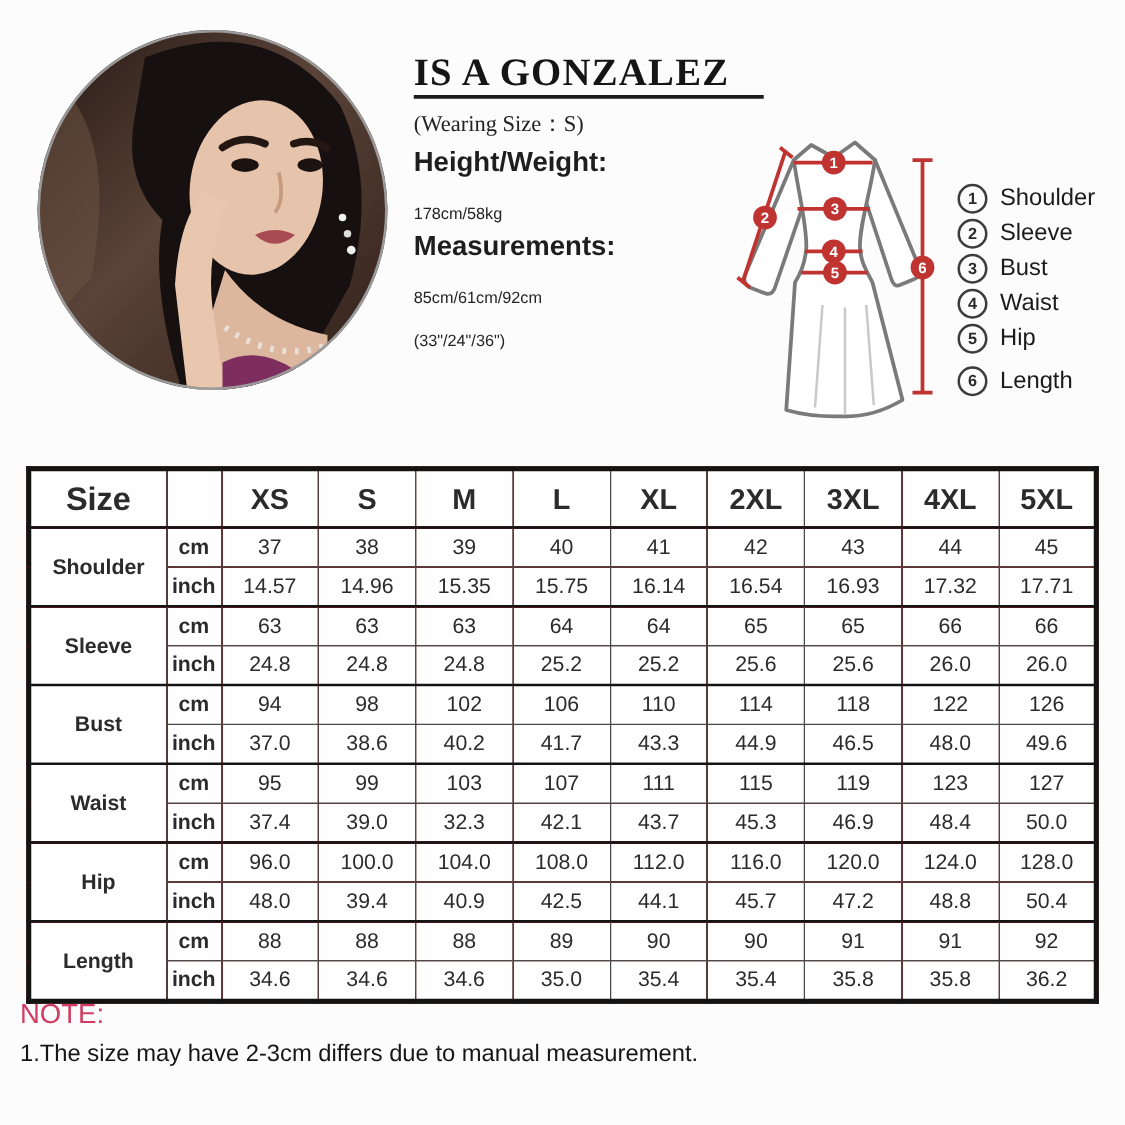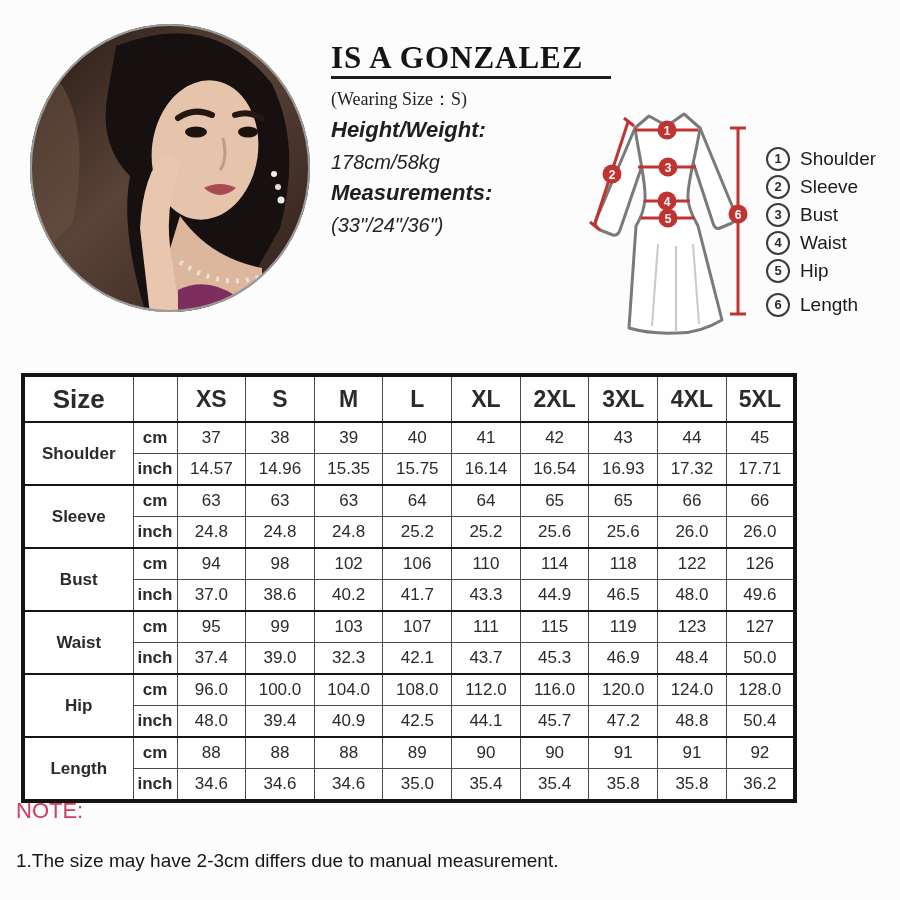--- a/index.html
+++ b/index.html
@@ -11,55 +11,55 @@
   }
   
   .portrait-wrap{position:absolute;left:28px;top:22px;width:284px;height:292px;}
   .info-block{position:absolute;left:331px;top:40px;width:280px;}
   .info-title{
     font-family:"Liberation Serif",serif;
     font-size:31px;font-weight:600;letter-spacing:1px;color:#151515;
     border-bottom:3px solid #1c1c1c;margin-bottom:8px;
   }
   .info-wearing{font-family:"Liberation Serif",serif;font-size:18px;color:#222;margin-bottom:0;}
-  .info-label{font-size:22px;font-weight:700;color:#1e1e1e;margin-top:6px;font-style:italic;}
-  .info-value{font-size:20px;color:#242424;margin-top:8px;font-style:italic;}
+  .info-label{font-size:22px;font-weight:700;color:#1e1e1e;margin-top:6px;}
+  .info-value{font-size:13px;color:#242424;margin-top:20px;}
   .info-unit{font-size:22px;color:#1e1e1e;margin-top:42px;}
   .info-unit .unit-val{font-weight:700;margin-left:8px;}
   .diagram-wrap{position:absolute;left:588px;top:104px;width:178px;height:244px;}
   .legend{position:absolute;left:766px;top:148px;display:flex;flex-direction:column;gap:7px;}
   .legend-item{display:flex;align-items:center;gap:10px;height:21px;}
   .legend-item:last-child{margin-top:6px;}
   .legend-num{
     width:20px;height:20px;border:2px solid #3c3c3c;border-radius:50%;
     display:flex;align-items:center;justify-content:center;
     font-size:13px;font-weight:600;color:#2a2a2a;flex:0 0 auto;
   }
   .legend-label{font-size:19px;color:#1b1b1b;}
   
   .size-table{
-    position:absolute;left:21px;top:373px;width:776px;
+    position:absolute;left:21px;top:373px;width:858px;
     border-collapse:collapse;table-layout:fixed;background:#7f1d1d;
     border:4px solid #141414;
   }
   .size-table td,.size-table th{
     border:1px solid #4a4a4a;text-align:center;vertical-align:middle;
     padding:0;background:#fefefe;color:#2b2b2b;overflow:hidden;
   }
   .size-table thead th{height:44px;border-bottom:2px solid #141414;}
   .size-table tbody td{height:30px;font-size:17px;}
   .corner-cell{font-size:26px;font-weight:700;color:#161616;}
   .size-head{font-size:23px;font-weight:700;color:#161616;}
   .row-label{font-size:22px;font-weight:600;color:#1d1d1d;}
   .unit-cell{font-size:15px;font-weight:700;color:#242424;}
   .size-table tr.group-start td{border-top:2px solid #141414;}
   
   .notes{position:absolute;left:16px;top:798px;width:870px;}
   .note-heading{font-size:22px;font-weight:400;}
-  .note-line{font-size:19px;color:#161616;margin-top:26px;}
+  .note-line{font-size:19px;color:#161616;margin-top:9px;}
 </style>
 </head>
 <body>
 
 <div class="portrait-wrap">
   <svg width="284" height="292" viewBox="0 0 284 292">
     <defs>
       <clipPath id="pc">
           <ellipse cx="142" cy="146" rx="140" ry="144"></ellipse>
         </clipPath>
@@ -91,20 +91,21 @@
     <ellipse cx="142" cy="146" rx="139" ry="143" fill="none" stroke="#9a9a9a" stroke-width="2"></ellipse>
   </svg>
 </div>
 
 <div class="info-block">
   <div class="info-title">IS A GONZALEZ</div>
   <div class="info-wearing">(Wearing Size：S)</div>
   <div class="info-label">Height/Weight:</div>
   <div class="info-value">178cm/58kg</div>
   <div class="info-label">Measurements:</div>
+  <div class="info-value">85cm/61cm/92cm</div>
   <div class="info-value">(33"/24"/36")</div>
 </div>
 
 <div class="diagram-wrap">
   <svg width="178" height="244" viewBox="0 0 178 244">
 
     <g stroke="#7a7a7a" stroke-width="3" fill="#ffffff" stroke-linejoin="round">
 
       <path d="M47,24 L8,116 Q6,123 12,126 L25,131 Q30,132 32,126 L57,53 Z"></path>
 

